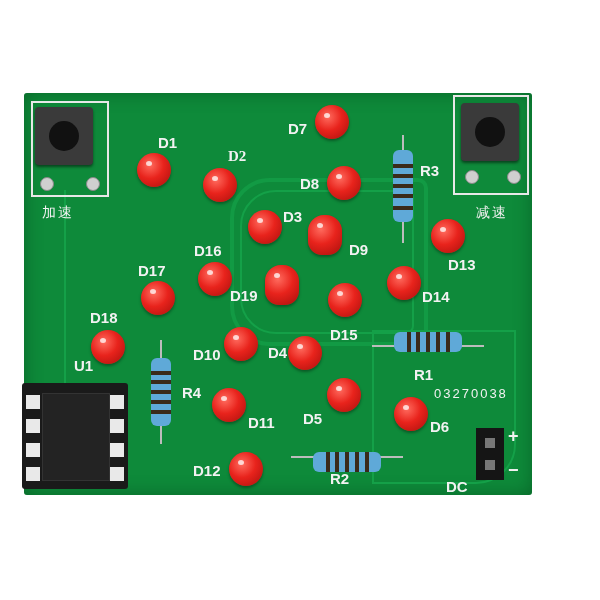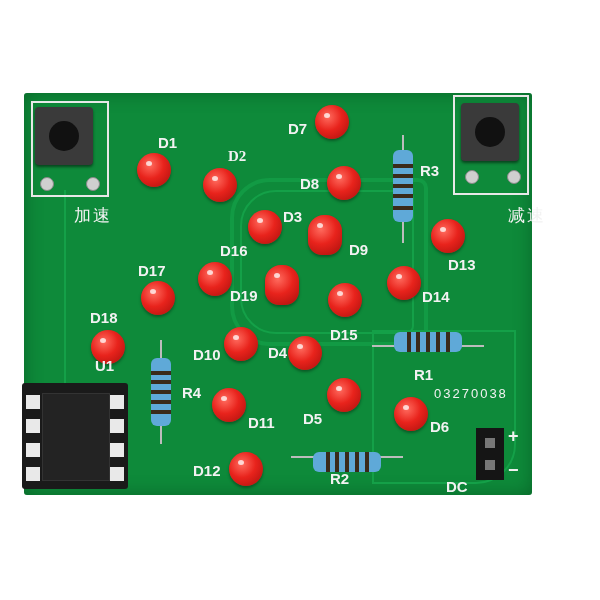--- a/index.html
+++ b/index.html
@@ -1,20 +1,20 @@
 <!DOCTYPE html>
 <html><head>
 <meta charset="utf-8">
 <style>
   html,body{margin:0;padding:0;background:#ffffff;}
   body{width:600px;height:600px;position:relative;overflow:hidden;font-family:"Liberation Sans",sans-serif;}
   .board{position:absolute;left:24px;top:93px;width:508px;height:402px;background:#0e8a3a;border-radius:3px;box-shadow:inset 0 0 18px rgba(0,60,20,.45);}
   .trace{position:absolute;border:4px solid #14a048;border-radius:2px;}
   .silk{position:absolute;color:#f2f2f2;font-size:15px;font-weight:bold;white-space:nowrap;}
-  .cn{font-family:Liberation Mono, monospace;font-weight:normal;font-size:17px;letter-spacing:2px;margin-left:32px;}
+  .cn{font-family:Liberation Mono, monospace;font-weight:normal;font-size:14px;letter-spacing:2px;}
   .led{position:absolute;width:34px;height:34px;border-radius:50%;background:radial-gradient(circle at 38% 35%,#ff6b5e 0%,#e8231c 45%,#a80f0c 100%);box-shadow:0 2px 3px rgba(0,0,0,.35);}
   .led::after{content:"";position:absolute;left:9px;top:8px;width:6px;height:5px;border-radius:50%;background:rgba(255,255,255,.75);}
   .btn-box{position:absolute;border:2px solid #e8e8e8;}
   .btn{position:absolute;width:58px;height:58px;background:#3a3a3a;border-radius:4px;box-shadow:0 2px 3px rgba(0,0,0,.5);}
   .btn .cap{position:absolute;left:14px;top:14px;width:30px;height:30px;border-radius:50%;background:#111;}
   .pad{position:absolute;width:12px;height:12px;border-radius:50%;background:#cfcfcf;border:1px solid #888;}
   .res{position:absolute;background:#5fa9d8;border-radius:6px;}
   .band{position:absolute;background:#3a2a1a;}
   .lead{position:absolute;background:#bcbcbc;}
   .chip{position:absolute;left:22px;top:383px;width:106px;height:106px;background:#1a1a1a;border-radius:3px;}
@@ -73,21 +73,21 @@
 <div class="silk" style="left:248px;top:414px;">D11</div>
 <div class="led" style="left:229px;top:452px;"></div>
 <div class="silk" style="left:193px;top:462px;">D12</div>
 <div class="led" style="left:431px;top:219px;"></div>
 <div class="silk" style="left:448px;top:256px;">D13</div>
 <div class="led" style="left:387px;top:266px;"></div>
 <div class="silk" style="left:422px;top:288px;">D14</div>
 <div class="led" style="left:328px;top:283px;"></div>
 <div class="silk" style="left:330px;top:326px;">D15</div>
 <div class="led" style="left:198px;top:262px;"></div>
-<div class="silk" style="left:194px;top:242px;margin-left:26px;">D16</div>
+<div class="silk" style="left:194px;top:242px;">D16</div>
 <div class="led" style="left:141px;top:281px;"></div>
 <div class="silk" style="left:138px;top:262px;">D17</div>
 <div class="led" style="left:91px;top:330px;"></div>
 <div class="silk" style="left:90px;top:309px;">D18</div>
 <div class="led" style="left:265px;top:265px;height:40px;border-radius:16px 16px 14px 14px;"></div>
 <div class="silk" style="left:230px;top:287px;">D19</div>
 
 <div class="lead" style="left:402px;top:135px;width:2px;height:108px;"></div>
 <div class="res" style="left:393px;top:150px;width:20px;height:72px;">
     <div class="band" style="left: 0px; width: 100%; height: 4px; top: 13.84px;"></div>
@@ -121,21 +121,21 @@
 <div class="lead" style="left:160px;top:340px;width:2px;height:104px;"></div>
 <div class="res" style="left:151px;top:358px;width:20px;height:68px;">
     <div class="band" style="left: 0px; width: 100%; height: 4px; top: 12.96px;"></div>
     <div class="band" style="left: 0px; width: 100%; height: 4px; top: 22.48px;"></div>
     <div class="band" style="left: 0px; width: 100%; height: 4px; top: 32px;"></div>
     <div class="band" style="left: 0px; width: 100%; height: 4px; top: 41.52px;"></div>
     <div class="band" style="left: 0px; width: 100%; height: 4px; top: 52.4px;"></div>
   </div>
 <div class="silk" style="left:182px;top:384px;">R4</div>
 
-<div class="silk" style="left:74px;top:357px;margin-left:21px;">U1</div>
+<div class="silk" style="left:74px;top:357px;">U1</div>
 <div class="chip">
   <div class="body"></div>
   <div class="pin" style="left:4px;top:12px;"></div>
   <div class="pin" style="left:4px;top:36px;"></div>
   <div class="pin" style="left:4px;top:60px;"></div>
   <div class="pin" style="left:4px;top:84px;"></div>
   <div class="pin" style="left:88px;top:12px;"></div>
   <div class="pin" style="left:88px;top:36px;"></div>
   <div class="pin" style="left:88px;top:60px;"></div>
   <div class="pin" style="left:88px;top:84px;"></div>

